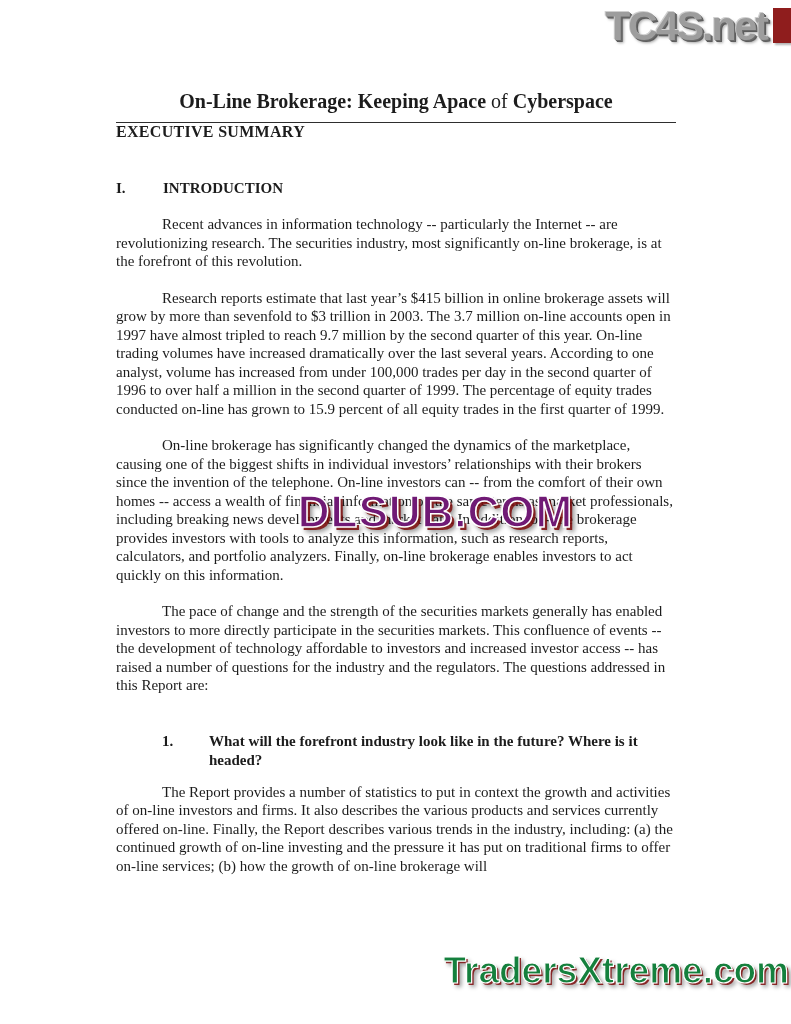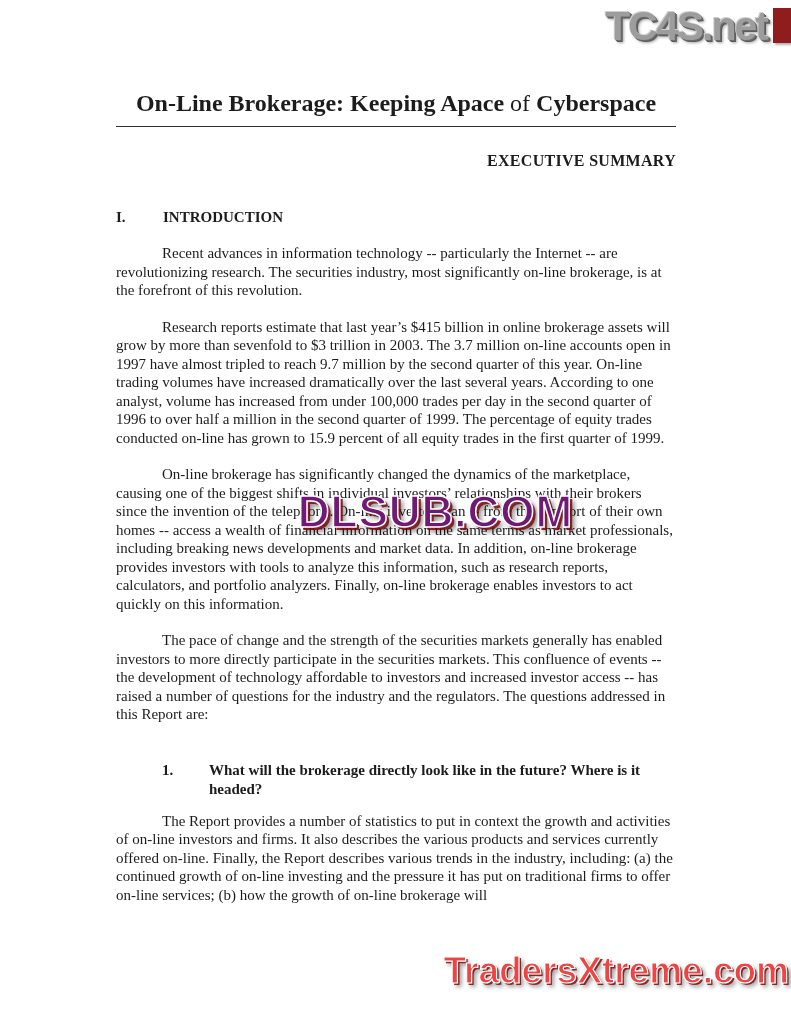--- a/index.html
+++ b/index.html
@@ -22,32 +22,31 @@
     width: 560px;
     top: 0;
   }
   .title-block {
     margin-top: 90px;
     text-align: center;
     border-bottom: 1.5px solid #2e2e2e;
     padding-bottom: 9px;
   }
   .title {
-    font-size: 24px;
+    font-size: 20px;
     margin: 11px;
     display: inline;
     white-space: pre-wrap;
   }
   .w-bold { font-weight: bold; }
   .w-reg  { font-weight: normal; }
   .subtitle {
-    text-align: right;
+    text-align: left;
     font-weight: bold;
     font-size: 16px;
-    margin-top: 25px;
     letter-spacing: 0.3px;
   }
   .section-heading {
     display: flex;
     margin-top: 39px;
     font-weight: bold;
     font-size: 15px;
   }
   .sec-num { width: 47px; flex: none; }
   p.body {
@@ -111,21 +110,21 @@
     margin-left: 40px;
   }
   .wm-bottom {
     position: absolute;
     bottom: 8px;
     right: 2px;
     font-family: "Liberation Sans", "DejaVu Sans", sans-serif;
     font-weight: bold;
     font-size: 37px;
     letter-spacing: 0px;
-    color: #ef4444;
+    color: #15803d;
     -webkit-text-stroke: 1.2px #ffffff;
     text-shadow:
       2px 2px 0 rgba(125, 10, 10, 0.85),
       4px 4px 4px rgba(0,0,0,0.4);
     white-space: nowrap;
   }
 </style>
 </head>
 <body>
 
@@ -147,21 +146,21 @@
       <span class="sec-title">INTRODUCTION</span>
     </div>
 
     <p class="body">Recent advances in information technology -- particularly the Internet -- are revolutionizing research.  The securities industry, most significantly on-line brokerage, is at the forefront of this revolution.</p>
     <p class="body">Research reports estimate that last year’s $415 billion in online brokerage assets will grow by more than sevenfold to $3 trillion in 2003.  The 3.7 million on-line accounts open in 1997 have almost tripled to reach 9.7 million by the second quarter of this year.  On-line trading volumes have increased dramatically over the last several years.  According to one analyst, volume has increased from under 100,000 trades per day in the second quarter of 1996 to over half a million in the second quarter of 1999.  The percentage of equity trades conducted on-line has grown to 15.9 percent of all equity trades in the first quarter of 1999.</p>
     <p class="body">On-line brokerage has significantly changed the dynamics of the marketplace, causing one of the biggest shifts in individual investors’ relationships with their brokers since the invention of the telephone.  On-line investors can -- from the comfort of their own homes -- access a wealth of financial information on the same terms as market professionals, including breaking news developments and market data.  In addition, on-line brokerage provides investors with tools to analyze this information, such as research reports, calculators, and portfolio analyzers.  Finally, on-line brokerage enables investors to act quickly on this information.</p>
     <p class="body">The pace of change and the strength of the securities markets generally has enabled investors to more directly participate in the securities markets.  This confluence of events -- the development of technology affordable to investors and increased investor access -- has raised a number of questions for the industry and the regulators.  The questions addressed in this Report are:</p>
 
     <div class="question">
       <span class="q-num">1.</span>
-      <span class="q-text">What will the brokerage directly look like in the future?  Where is it headed?</span>
+      <span class="q-text">What will the forefront industry look like in the future?  Where is it headed?</span>
     </div>
 
     <p class="body closing">The Report provides a number of statistics to put in context the growth and activities of on-line investors and firms.  It also describes the various products and services currently offered on-line.  Finally, the Report describes various trends in the industry, including: (a) the continued growth of on-line investing and the pressure it has put on traditional firms to offer on-line services; (b) how the growth of on-line brokerage will</p>
 
   </div>
 
   <div class="wm-center">DLSUB.COM</div>
   <div class="wm-bottom">TradersXtreme.com</div>
 
 </div>

